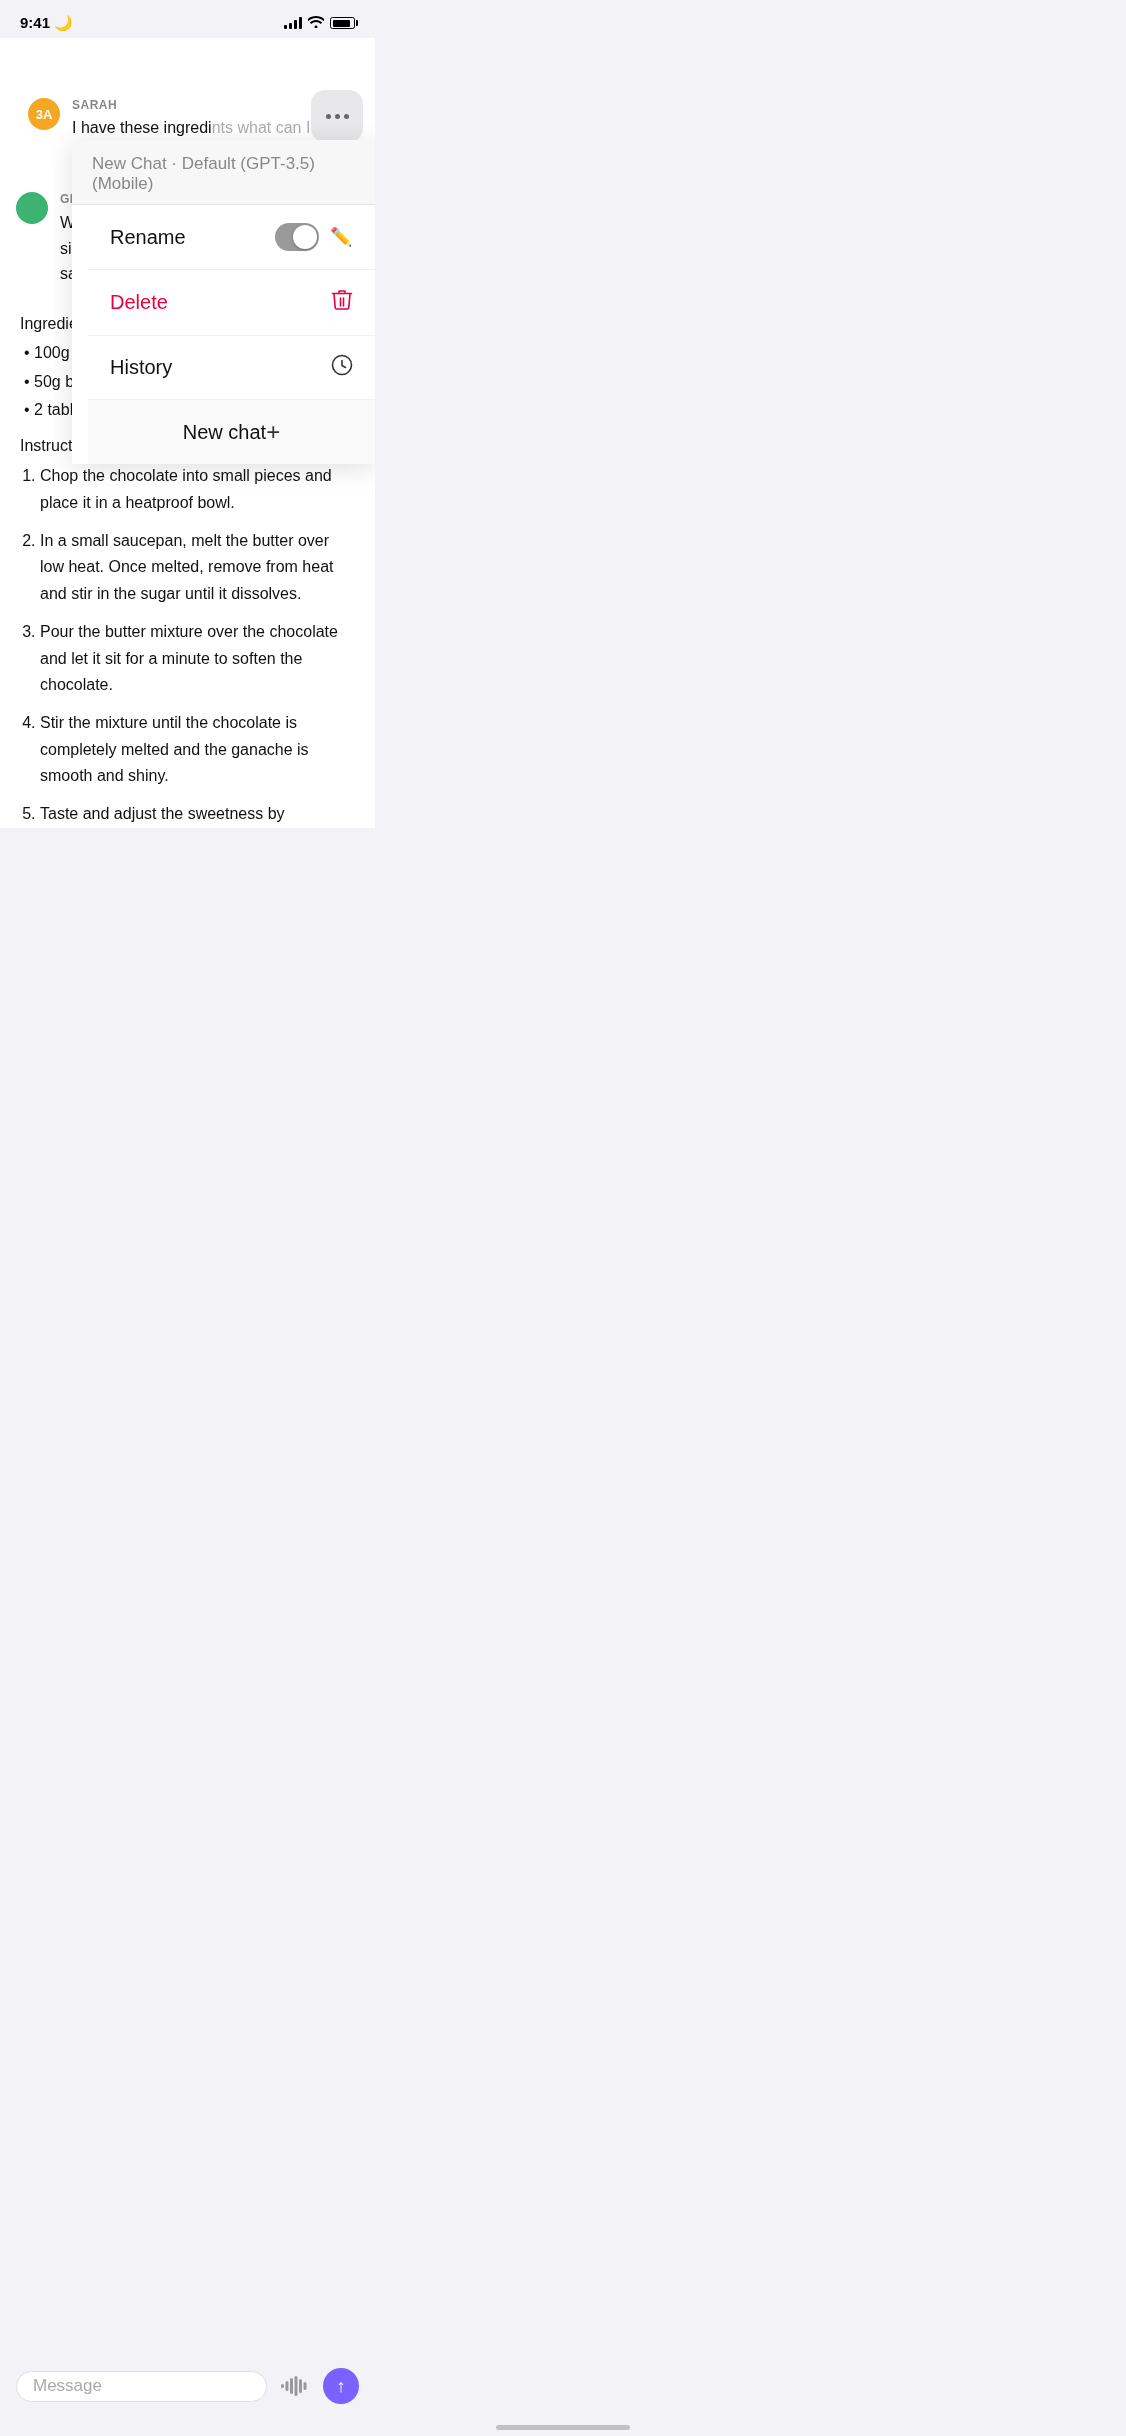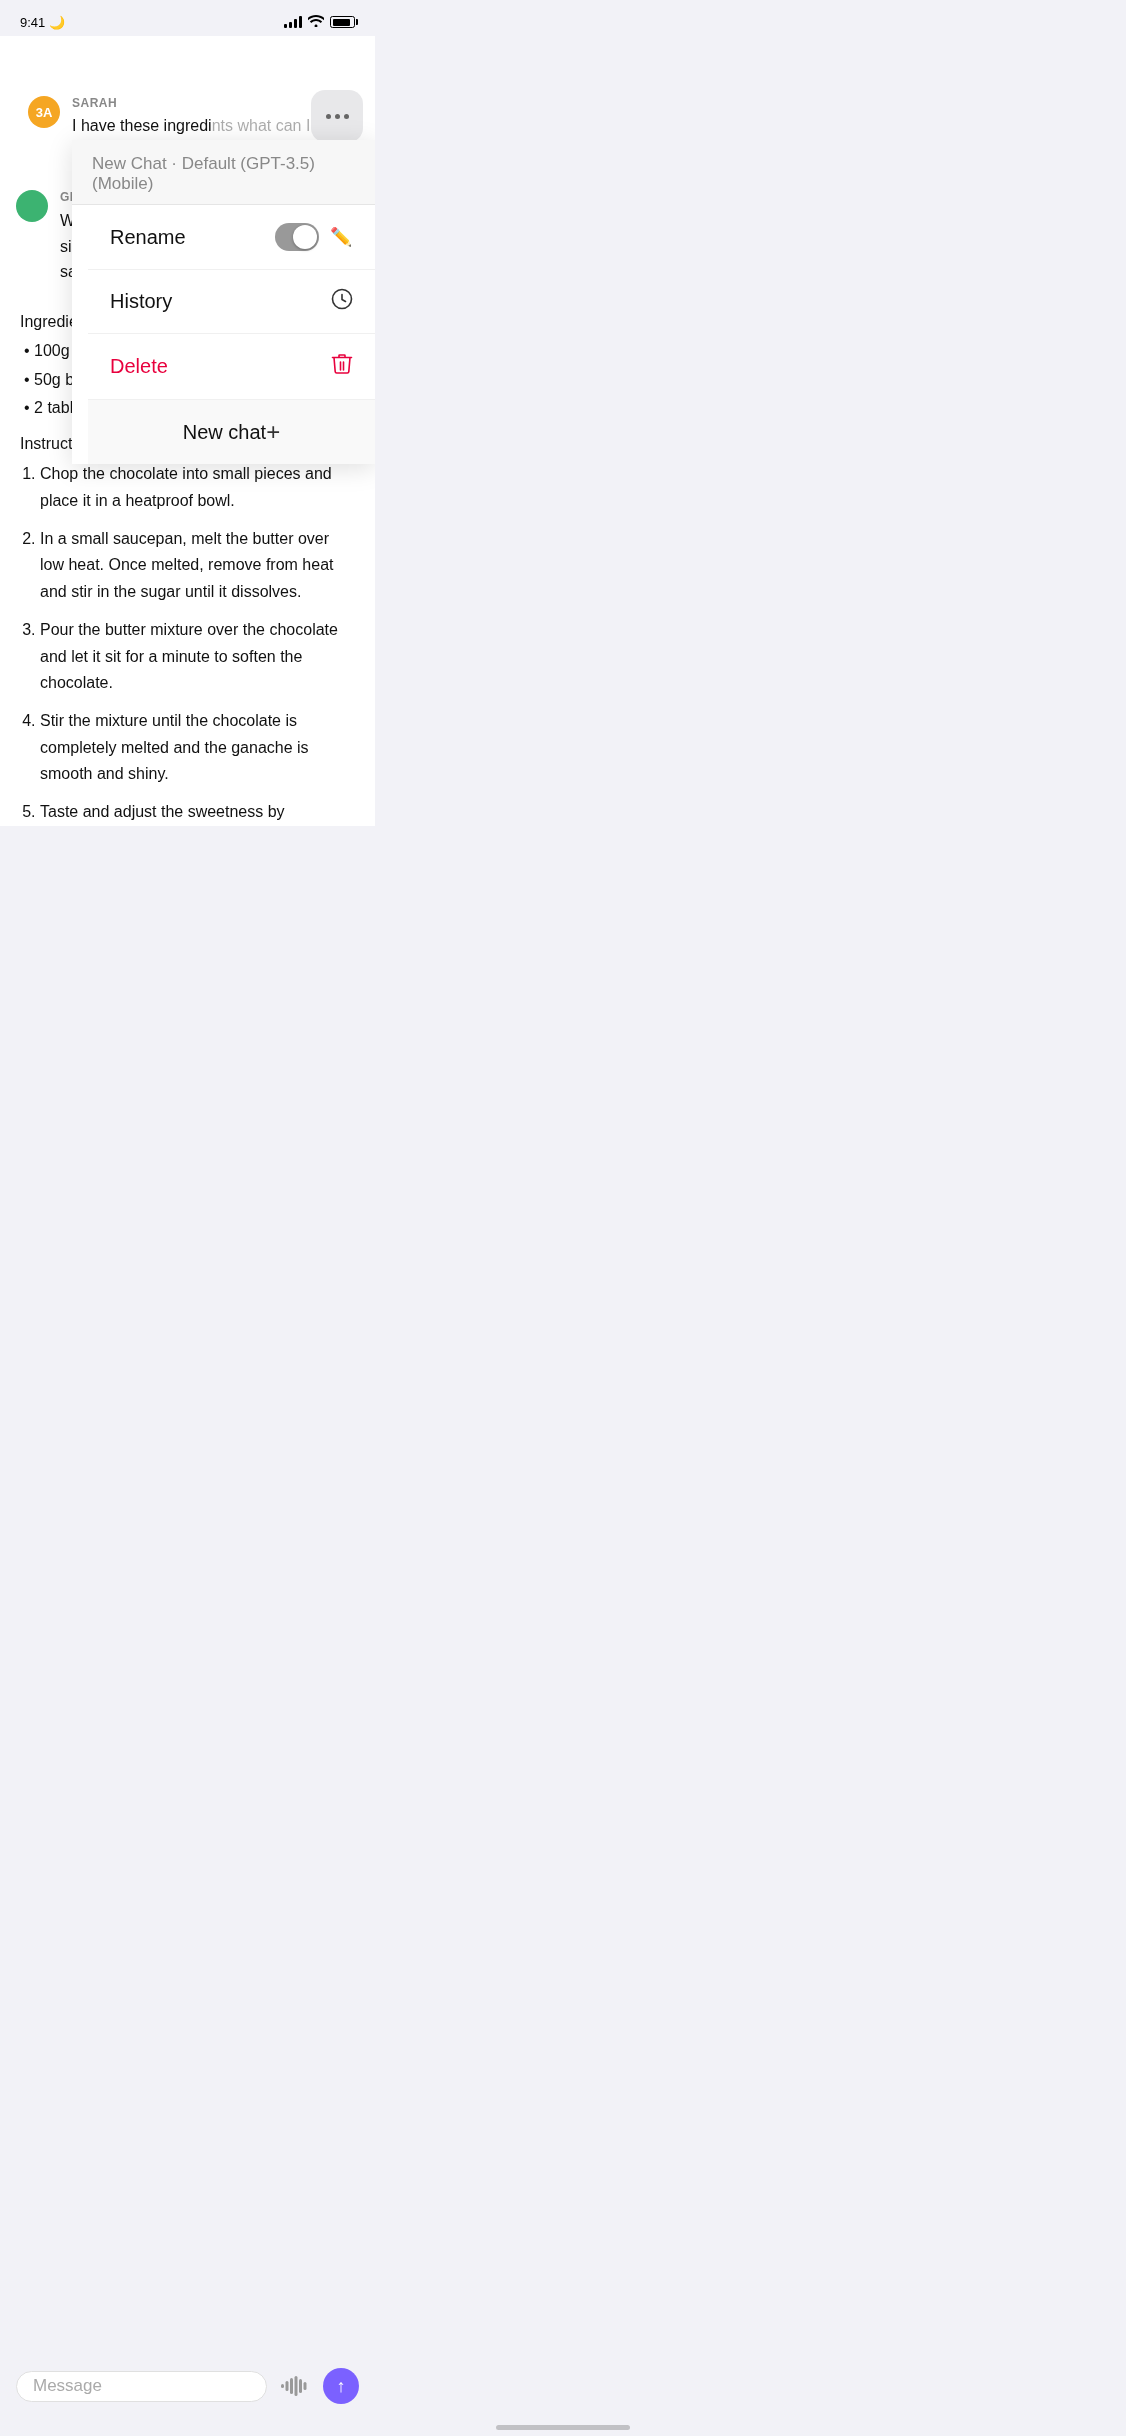--- a/index.html
+++ b/index.html
@@ -17,22 +17,22 @@
     
     .status-bar {
       display: flex;
       justify-content: space-between;
       align-items: center;
       padding: 14px 20px 6px;
       background: #f2f2f7;
     }
 
     .status-time {
-      font-size: 13px;
-      font-weight: 400;
+      font-size: 15px;
+      font-weight: 700;
       color: #000;
     }
 
     .status-icons {
       display: flex;
       align-items: center;
       gap: 6px;
     }
 
     .signal-bars {
@@ -432,34 +432,34 @@
     <span class="dropdown-item-label">Rename</span>
     <div class="rename-right">
       <div class="rename-toggle">
         <div class="rename-toggle-knob"></div>
       </div>
       <span class="pencil-icon">✏️</span>
     </div>
   </div>
 
   <div class="dropdown-item">
+    <span class="dropdown-item-label red">Delete</span>
+    <span class="dropdown-item-icon red">
+      <svg width="22" height="24" viewBox="0 0 22 24" fill="none">
+        <path d="M1.5 5.5h19M8 5.5V3.5a.5.5 0 01.5-.5h5a.5.5 0 01.5.5v2M9.5 10v8M12.5 10v8M3 5.5l1.2 14.1a1.5 1.5 0 001.5 1.4h10.6a1.5 1.5 0 001.5-1.4L19 5.5" stroke="#e8003d" stroke-width="1.6" stroke-linecap="round" stroke-linejoin="round"></path>
+      </svg>
+    </span>
+  </div>
+
+  <div class="dropdown-item">
     <span class="dropdown-item-label">History</span>
     <span class="dropdown-item-icon">
       <svg width="22" height="22" viewBox="0 0 22 22" fill="none">
         <circle cx="11" cy="11" r="9.5" stroke="#333" stroke-width="1.6"></circle>
         <path d="M11 6.5V11.5L14.5 13.5" stroke="#333" stroke-width="1.6" stroke-linecap="round" stroke-linejoin="round"></path>
-      </svg>
-    </span>
-  </div>
-
-  <div class="dropdown-item">
-    <span class="dropdown-item-label red">Delete</span>
-    <span class="dropdown-item-icon red">
-      <svg width="22" height="24" viewBox="0 0 22 24" fill="none">
-        <path d="M1.5 5.5h19M8 5.5V3.5a.5.5 0 01.5-.5h5a.5.5 0 01.5.5v2M9.5 10v8M12.5 10v8M3 5.5l1.2 14.1a1.5 1.5 0 001.5 1.4h10.6a1.5 1.5 0 001.5-1.4L19 5.5" stroke="#e8003d" stroke-width="1.6" stroke-linecap="round" stroke-linejoin="round"></path>
       </svg>
     </span>
   </div>
 
 
   <div class="dropdown-item" style="background:#f9f9f9;justify-content:center;">
     <span class="dropdown-item-label">New chat</span>
     <span class="dropdown-item-icon" style="font-size:24px; font-weight:300; color:#333;">+</span>
   </div>
 </div>

